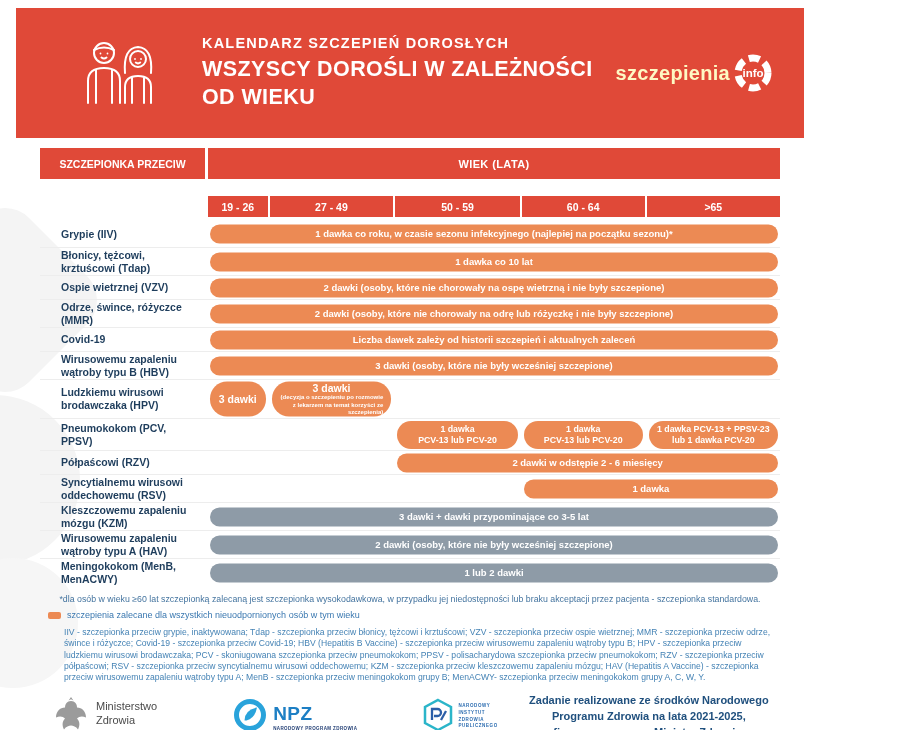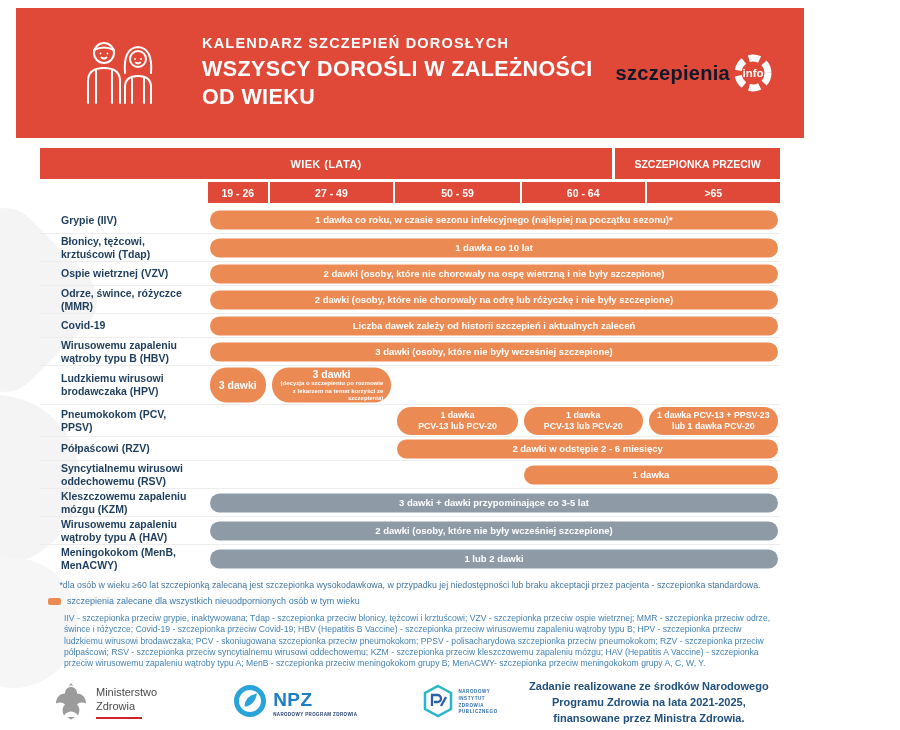--- a/index.html
+++ b/index.html
@@ -12,34 +12,34 @@
   .wm3{left:-52px;top:558px;width:130px;height:130px;border-radius:50%;background:#f6f6f6;}
 
   
   .header-band{position:relative;z-index:1;margin:8px 16px 0;height:130px;background:#E04938;
                display:flex;align-items:center;box-sizing:border-box;padding:0 26px 0 64px;}
   .person-icon{flex:0 0 auto;}
   .header-titles{margin-left:42px;flex:1;}
   .kicker{color:#fff;font-size:14.5px;font-weight:bold;letter-spacing:1.2px;margin-bottom:5px;}
   .main-title{color:#fff;font-size:21.5px;font-weight:800;letter-spacing:.4px;line-height:1.3;}
   .brand{display:flex;align-items:center;margin-right:4px;}
-  .brand-text{color:#0f172a;font-size:20px;font-weight:bold;letter-spacing:.3px;}
+  .brand-text{color:#fef9c3;font-size:20px;font-weight:bold;letter-spacing:.3px;}
   .brand-badge{position:relative;width:42px;height:42px;margin-left:2px;}
   .brand-badge svg{position:absolute;left:0;top:0;}
   .brand-info{position:absolute;left:0;top:0;right:0;bottom:0;display:flex;align-items:center;
               justify-content:center;color:#fff;font-size:11.5px;font-weight:bold;}
 
   
   .content{position:relative;z-index:1;padding:0 40px;}
   .thead{display:flex;gap:3px;margin-top:10px;}
   .thcell{background:#E04938;color:#fff;font-weight:bold;display:flex;align-items:center;
           justify-content:center;height:31px;}
   .th-left{width:165px;font-size:10.5px;}
   .th-right{flex:1;font-size:11px;letter-spacing:.4px;}
-  .ages{position:relative;height:21px;margin-top:3px;margin-left:168px;}
+  .ages{position:relative;height:21px;margin-top:17px;margin-left:168px;}
   .agcell{position:absolute;top:0;bottom:0;background:#E04938;color:#fff;display:flex;
           align-items:center;justify-content:center;font-weight:bold;font-size:10.5px;}
   .ag1{left:0;right:calc(89.4% + 1px);}
   .ag2{left:calc(10.6% + 1px);right:calc(67.44% + 1px);text-align:right;}
   .ag3{left:calc(32.56% + 1px);right:calc(45.32% + 1px);}
   .ag4{left:calc(54.68% + 1px);right:calc(23.5% + 1px);}
   .ag5{left:calc(76.5% + 1px);right:0;}
 
   .rows{margin-top:4px;}
   .trow{display:flex;border-top:1px solid #ededed;height:26px;}
@@ -133,22 +133,22 @@
           <circle cx="21" cy="21" r="15" fill="none" stroke="#ffffff" stroke-width="7" stroke-dasharray="11 5.5"></circle>
         </svg>
         <span class="brand-info">info</span>
       </span>
     </div>
   </div>
 
   <div class="content">
 
     <div class="thead">
+      <div class="thcell th-left">SZCZEPIONKA PRZECIW</div>
       <div class="thcell th-right">WIEK (LATA)</div>
-      <div class="thcell th-left">SZCZEPIONKA PRZECIW</div>
     </div>
 
     <div class="ages">
       <div class="agcell ag1">19 - 26</div>
       <div class="agcell ag2">27 - 49</div>
       <div class="agcell ag3">50 - 59</div>
       <div class="agcell ag4">60 - 64</div>
       <div class="agcell ag5">&gt;65</div>
     </div>
 

